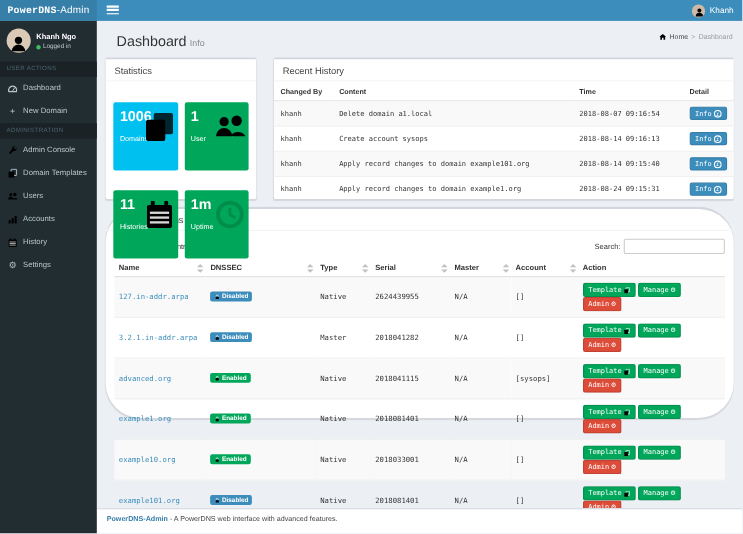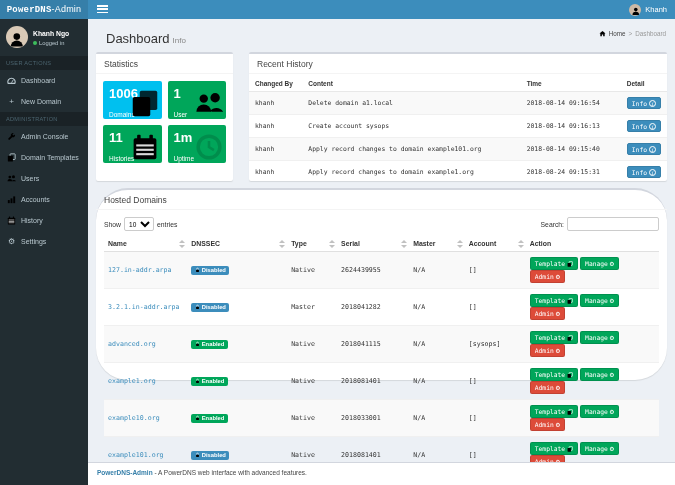--- a/index.html
+++ b/index.html
@@ -51,21 +51,21 @@
   .box { background:#fff; border-top:2px solid #d2d6de; border-radius:2px;
          box-shadow:0 1px 1px rgba(0,0,0,.1); }
   .box-header { padding:5px 8px 4px 8px; font-size:8.5px; color:#444; border-bottom:1px solid #f4f4f4; }
 
   .row1 { display:flex; gap:16px; margin:0 8px; }
   .box-stats { width:137px; height:129px; flex:none; }
   .box-history { flex:1; height:129px; }
 
   
   .stat-grid { display:grid; grid-template-columns:1fr 1fr; gap:6px; padding:7px; }
-  .tile { position:relative; height:38px; border-radius:2px; color:#fff; padding:5px 6px; overflow:hidden; }
+  .tile { position:relative; height:62px; border-radius:2px; color:#fff; padding:5px 6px; overflow:hidden;margin-top:12px; }
   .tile.bg-aqua { background:#00c0ef; }
   .tile.bg-green { background:#00a65a; }
   .tile .num { font-size:13px; font-weight:bold; line-height:15px; }
   .tile .lbl { font-size:6.5px; margin-top:10px; }
   .tile .big-ic { position:absolute; right:3px; top:8px; width:28px; height:28px; color:rgba(0,0,0,.15); }
   .tile .big-ic svg { width:100%; height:100%; }
 
   
   table { border-collapse:collapse; width:100%; }
   .rh-table { margin:2px 0 0 0; }
@@ -330,21 +330,21 @@
             <th style="width:13%">Changed By</th>
             <th style="width:55%">Content</th>
             <th style="width:25%">Time</th>
             <th style="width:7%">Detail</th>
           </tr>
         </thead>
         <tbody>
           <tr>
             <td class="mono">khanh</td>
             <td class="mono">Delete domain a1.local</td>
-            <td class="mono">2018-08-14 09:16:54</td>
+            <td class="mono">2018-08-07 09:16:54</td>
             <td><span class="btn-info">
                   <span>Info</span>
                   <span class="i-circle"></span>
                 </span></td>
           </tr>
           <tr>
             <td class="mono">khanh</td>
             <td class="mono">Create account sysops</td>
             <td class="mono">2018-08-14 09:16:13</td>
             <td><span class="btn-info">

